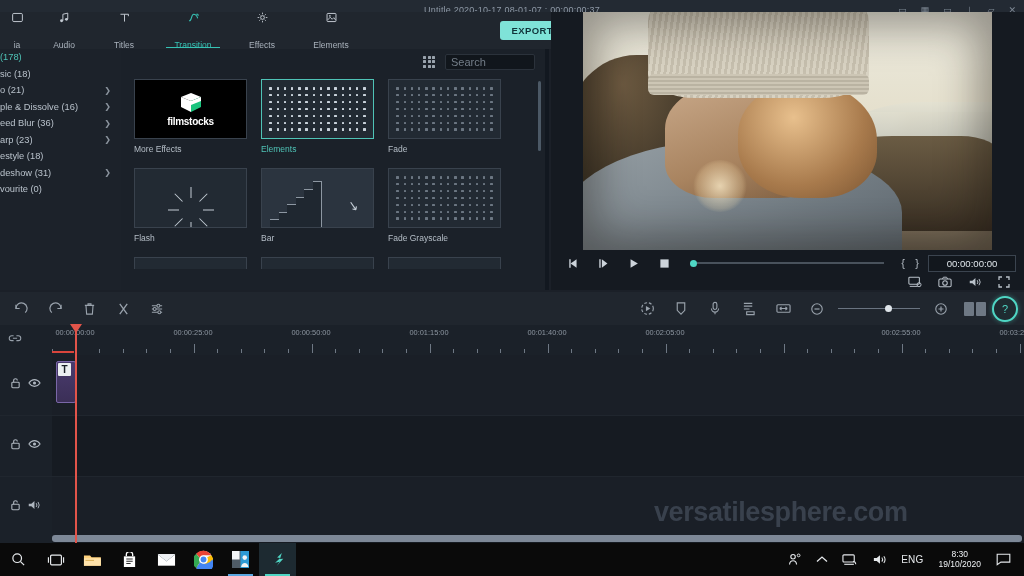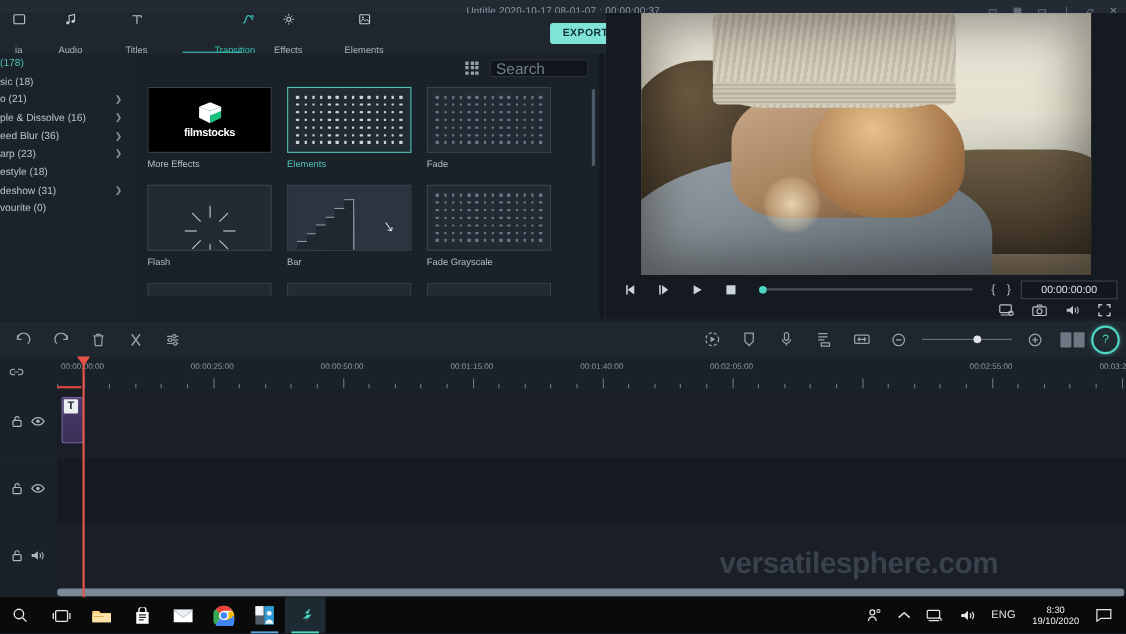--- a/index.html
+++ b/index.html
@@ -32,21 +32,21 @@
     background: #20262e;
     display: flex; align-items: center; padding-left: 0;
   }
   .tb-item {
     width: 60px; height: 37px; display: flex; flex-direction: column;
     align-items: center; justify-content: center; gap: 16px;
     color: #aab3bd; font-size: 8.5px; cursor: pointer; position: relative;
   }
   .tb-item.wide { width: 78px; }
   .tb-item .ic { height: 13px; display: flex; align-items: center; color: #c3cad2; }
-  .tb-item.active { color: #36c2b4; align-items: flex-end; }
+  .tb-item.active { color: #36c2b4; }
   .tb-item.active .ic { color: #36c2b4; }
   .tb-item.active::after {
     content:""; position: absolute; bottom: 1px; left: 12px; right: 12px;
     height: 1.5px; background: #36c2b4;
   }
   .export-btn {
     position: absolute; right: 12px; top: 9px;
     background: #7fe3d8; color: #10333a;
     font-size: 9.5px; font-weight: bold; letter-spacing: .4px;
     padding: 4px 12px; border-radius: 3px; cursor: pointer;
@@ -81,21 +81,21 @@
     display: grid; grid-template-columns: repeat(3,1fr); grid-template-rows: repeat(3,1fr);
     gap: 1.5px; cursor: pointer;
   }
   .grid-ic i { background: #9aa3ad; border-radius: .5px; }
   .searchbox {
     width: 90px; height: 16px; background: #11161c; border: 1px solid #2b323b;
     border-radius: 2px; display: flex; align-items: center; padding: 0 5px;
   }
   .searchbox input {
     flex: 1; background: transparent; border: none; outline: none;
-    color: #9aa3ad; font-size: 14px; font-family: "Liberation Sans", sans-serif;
+    color: #9aa3ad; font-size: 11px; font-family: "Liberation Sans", sans-serif;
   }
   .searchbox input::placeholder { color: #737d88; }
 
   .trgrid {
     padding: 5px 0 0 13px;
     display: flex; flex-wrap: wrap; gap: 14px 14px;
   }
   .tile { width: 113px; cursor: pointer; }
   .thumb {
     width: 113px; height: 60px; border: 1px solid #39424d; background: #222a33;

